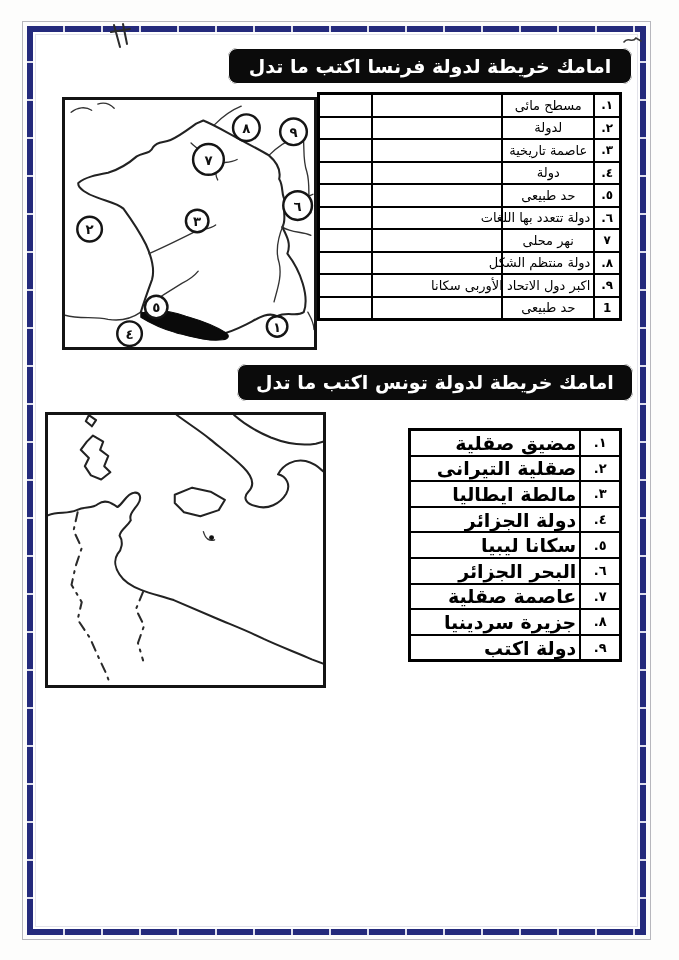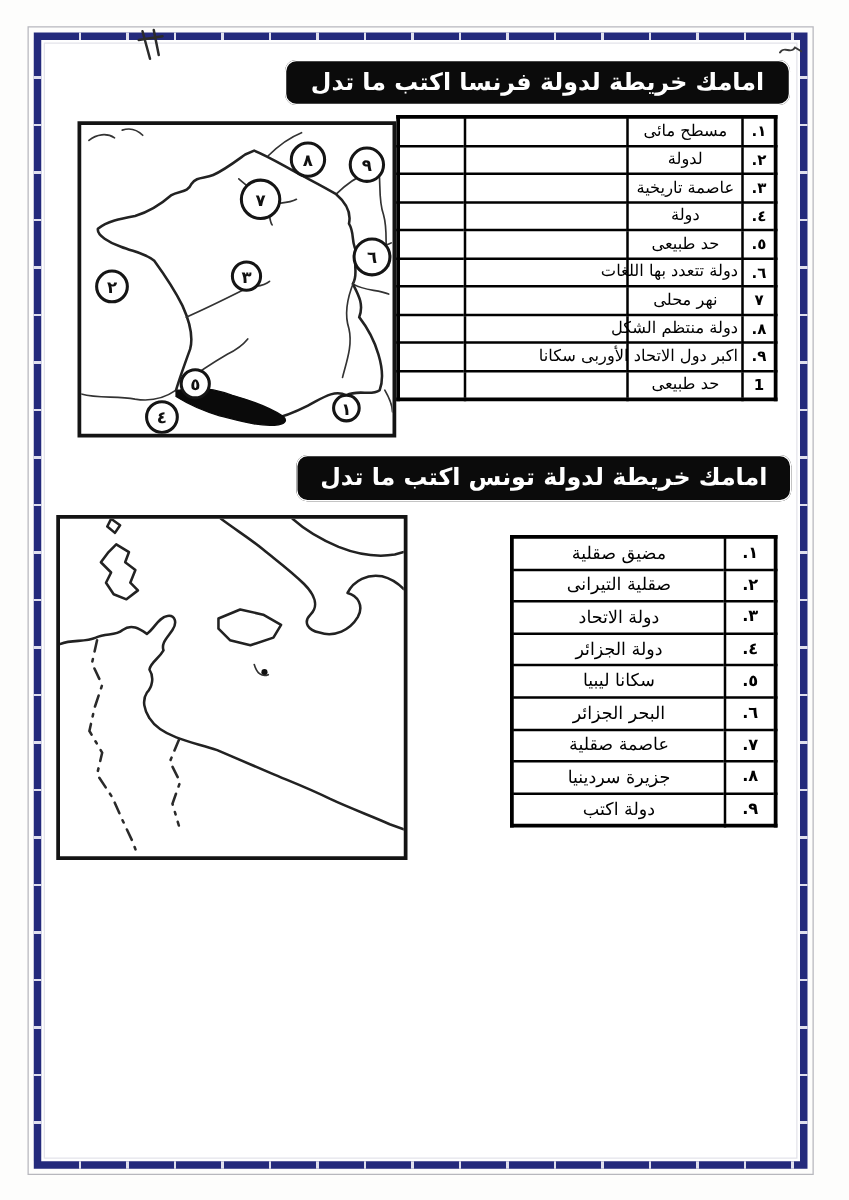--- a/index.html
+++ b/index.html
@@ -59,21 +59,21 @@
   table.france-table{left:317px;top:92px;width:305px;}
   table.france-table td{height:20.5px;}
   table.france-table td.num{width:26px;font-weight:bold;font-size:12px;text-align:center;}
   table.france-table td.lbl{width:92px;font-weight:normal;font-size:13px;text-align:center;
       white-space:nowrap;overflow:visible;}
   table.france-table td.ans{width:130px;}
   table.france-table td.ext{width:53px;}
   table.tunisia-table{left:408px;top:428px;width:214px;}
   table.tunisia-table td{height:23.6px;}
   table.tunisia-table td.num{width:40px;font-weight:bold;font-size:13px;text-align:center;}
-  table.tunisia-table td.lbl{width:170px;font-weight:normal;font-size:14px;text-align:center;white-space:nowrap;}
+  table.tunisia-table td.lbl{width:170px;font-weight:bold;font-size:19px;white-space:nowrap;}
 
   .pen-mark{position:absolute;pointer-events:none;}
 </style>
 </head>
 <body>
 
 <div class="page-frame">
   <div class="tick t"></div>
   <div class="tick b"></div>
   <div class="tick l"></div>
@@ -275,21 +275,21 @@
     <tr>
         <td class="num">١.</td>
         <td class="lbl">مضيق صقلية</td>
       </tr>
     <tr>
         <td class="num">٢.</td>
         <td class="lbl">صقلية التيرانى</td>
       </tr>
     <tr>
         <td class="num">٣.</td>
-        <td class="lbl">دولة الاتحاد</td>
+        <td class="lbl">مالطة ايطاليا</td>
       </tr>
     <tr>
         <td class="num">٤.</td>
         <td class="lbl">دولة الجزائر</td>
       </tr>
     <tr>
         <td class="num">٥.</td>
         <td class="lbl">سكانا ليبيا</td>
       </tr>
     <tr>

